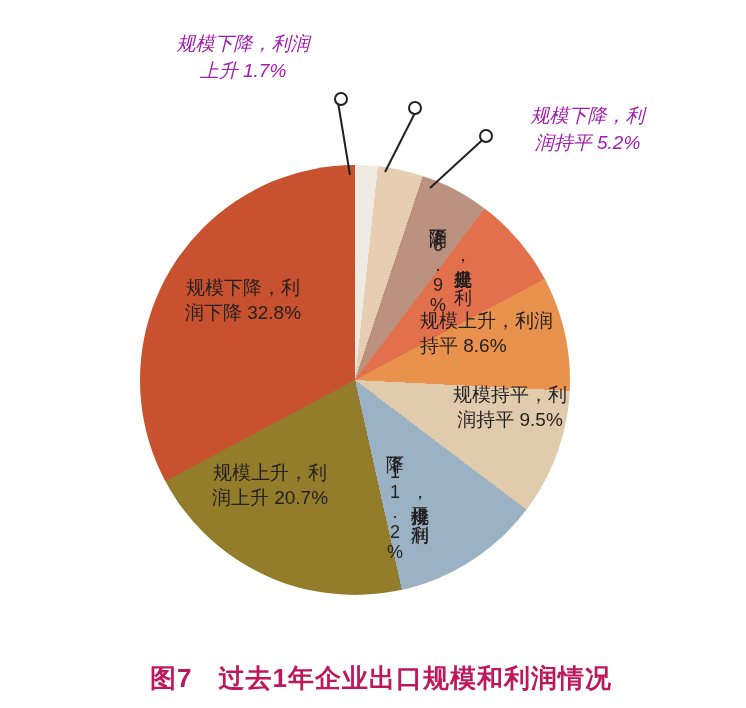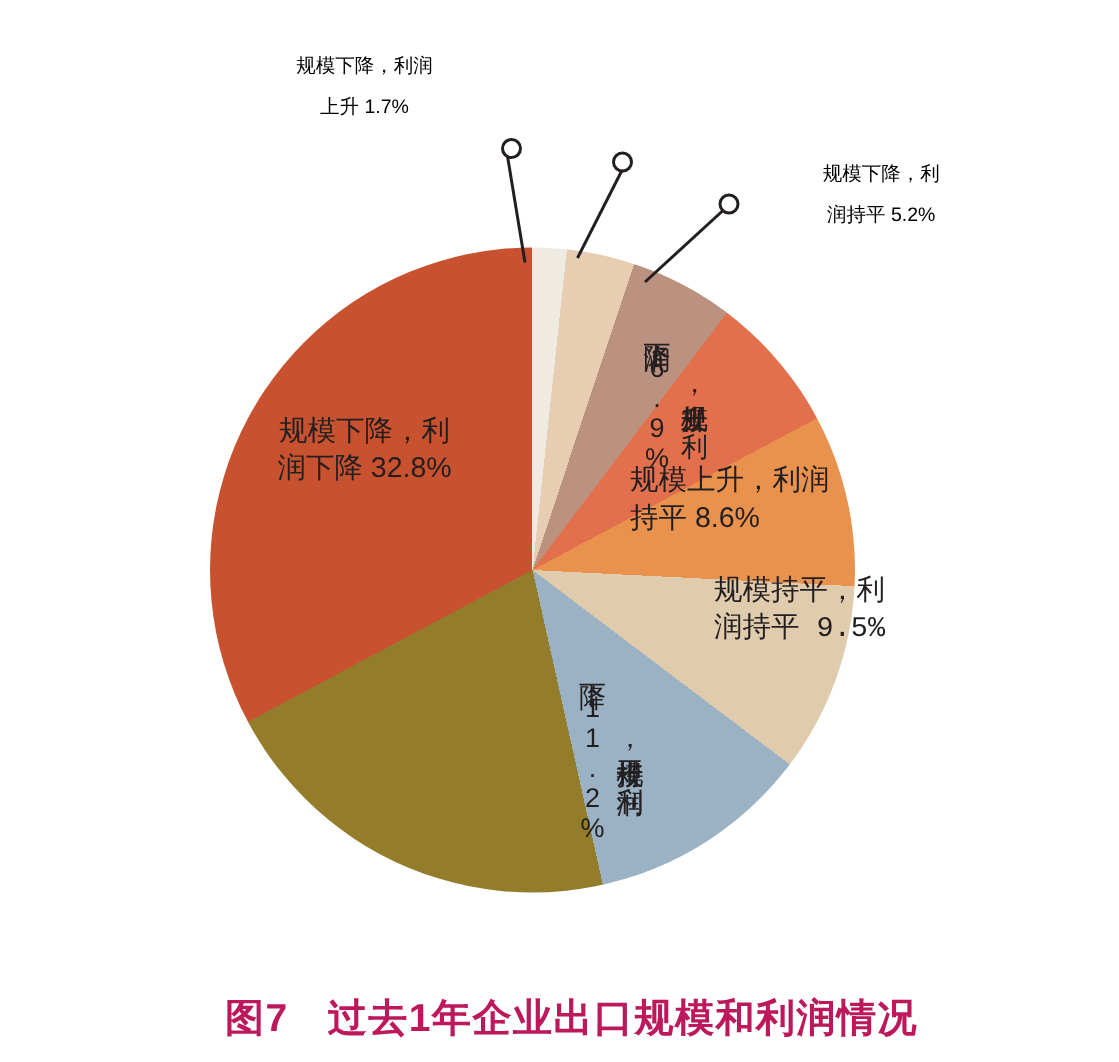--- a/index.html
+++ b/index.html
@@ -31,25 +31,26 @@
     position: absolute;
     font-size: 19px;
     line-height: 25px;
     color: #231f20;
     text-align: center;
     white-space: pre-line;
     pointer-events: none;
   }
   .callout-label {
     position: absolute;
-    font-size: 13px;
+    font-size: 19px;
     line-height: 27px;
-    color: #000000;
+    color: #a21caf;
     text-align: center;
     white-space: pre-line;
+    font-style: italic;
   }
   #caption {
     position: absolute;
     left: 0;
     bottom: 12px;
     width: 746px;
     text-align: center;
     font-size: 26px;
     font-weight: bold;
     letter-spacing: 1px;
@@ -103,25 +104,27 @@
   <div class="callout-label" style="left:148px; top:30px; width:190px;">规模下降，利润
 上升 1.7%</div>
 
 
   <div class="callout-label" style="left:495px; top:102px; width:185px;">规模下降，利
 润持平 5.2%</div>
 
   <div class="slice-label" style="left:148px; top:275px; width:190px;">规模下降，利
 润下降 32.8%</div>
 
+  <div class="slice-label" style="left:175px; top:460px; width:190px;">规模上升，利
+润上升 20.7%</div>
 
   <div class="slice-label vert" style="left:382px; top:412px; height:180px; font-size:18px;">规模持平，利润
 下降 11.2%</div>
 
-  <div class="slice-label" style="left:430px; top:382px; width:160px; text-align:right;font-family:Liberation Mono, monospace;">规模持平，利
+  <div class="slice-label" style="left:430px; top:382px; width:160px; text-align:center;">规模持平，利
 润持平 9.5%</div>
 
   <div class="slice-label" style="left:420px; top:308px; width:170px; text-align:left;">规模上升，利润
 持平 8.6%</div>
 
   <div class="slice-label vert" style="left:425px; top:205px; height:120px; font-size:18px;">规模上升，利
 润下降 6.9%</div>
 
 </div>
 

